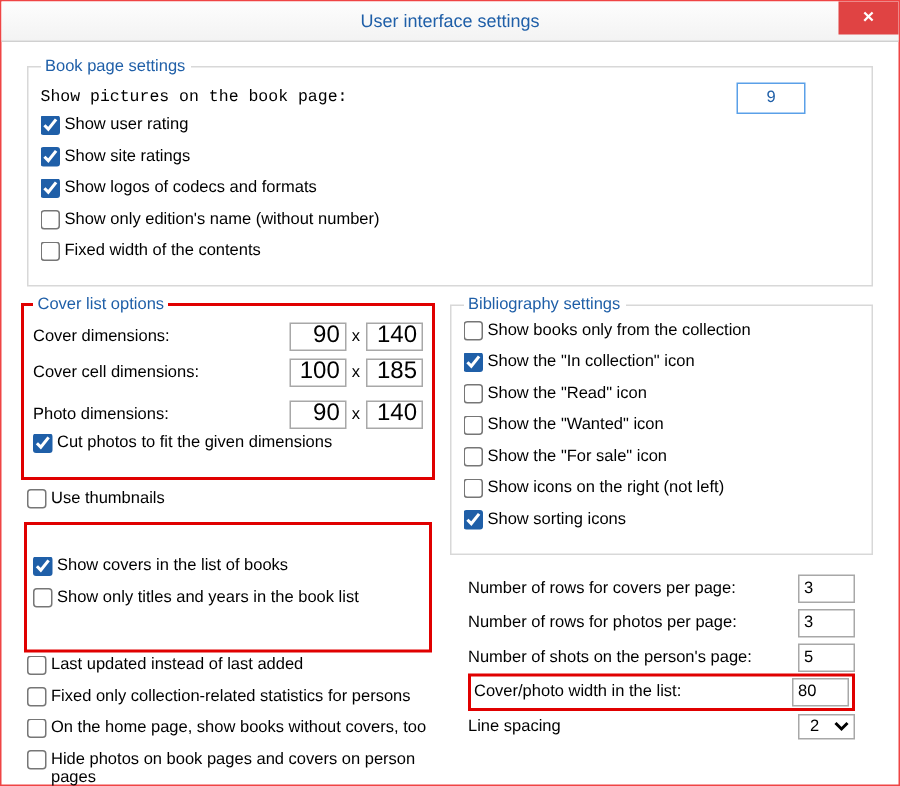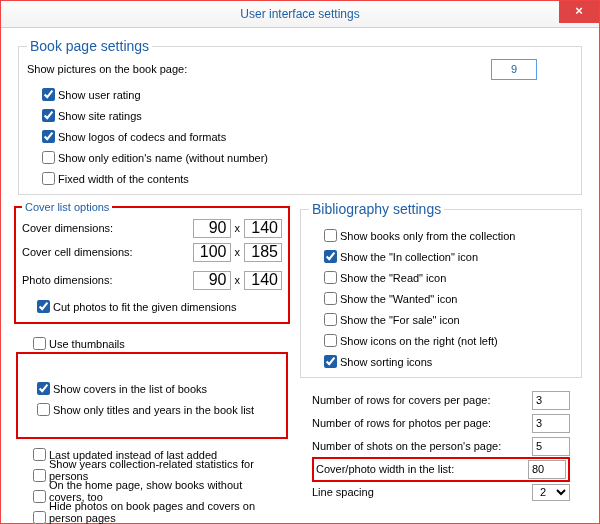--- a/index.html
+++ b/index.html
@@ -50,36 +50,36 @@
     left: 7px; right: 7px; top: 30px; bottom: 7px;
     padding: 7px 10px;
     box-sizing: border-box;
   }
   fieldset {
     border: 1px solid #d8d8d8;
     margin: 0 0 6px 0;
     padding: 4px 8px 8px 8px;
   }
   fieldset legend {
-    font-size: 14px;
+    font-size: 11px;
     color: #1f5fa8;
     padding: 0 3px;
   }
   .cols {
     display: flex;
     gap: 14px;
     margin-top: -6px;
   }
   .leftcol { width: 268px; flex-shrink: 0; }
   .rightcol { flex: 1; }
   .row {
     display: flex;
-    align-items: flex-end;
+    align-items: flex-start;
     height: 20px;
-    margin: 1px 15px;
+    margin: 1px 0;
   }
   .row label { margin-left: 3px; }
   .row input[type=checkbox] {
     width: 13px; height: 13px;
     margin: 0;
     accent-color: #1f5fa8;
   }
   .kv {
     display: flex;
     align-items: center;
@@ -90,21 +90,21 @@
   .kv input[type=text] {
     width: 30px;
     height: 17px;
     font-size: 16px;
     text-align: right;
     padding: 0 3px;
     border: 1px solid #a8a8a8;
   }
   .x { margin: 0 4px; }
   .topkv { display: flex; align-items: center; height: 22px; }
-  .topkv .k { flex: 1; }
+  .topkv .k { flex: 1; font-family: Liberation Mono, monospace; }
   .topkv input {
     width: 40px;
     height: 17px;
     text-align: center;
     font-size: 11px;
     border: 1px solid #5aa0e8;
     color: #1f5fa8;
     margin-right: 36px;
   }
   .red-frame {
@@ -232,21 +232,21 @@
               <label>Show only titles and years in the book list</label>
             </div>
         </div>
 
         <div class="row">
             <input type="checkbox" style="">
             <label>Last updated instead of last added</label>
           </div>
         <div class="row">
             <input type="checkbox" style="">
-            <label>Show years collection-related statistics for persons</label>
+            <label>Fixed only collection-related statistics for persons</label>
           </div>
         <div class="row">
             <input type="checkbox" style="">
             <label>On the home page, show books without covers, too</label>
           </div>
         <div class="row">
             <input type="checkbox" style="">
             <label>Hide photos on book pages and covers on person pages</label>
           </div>
 

